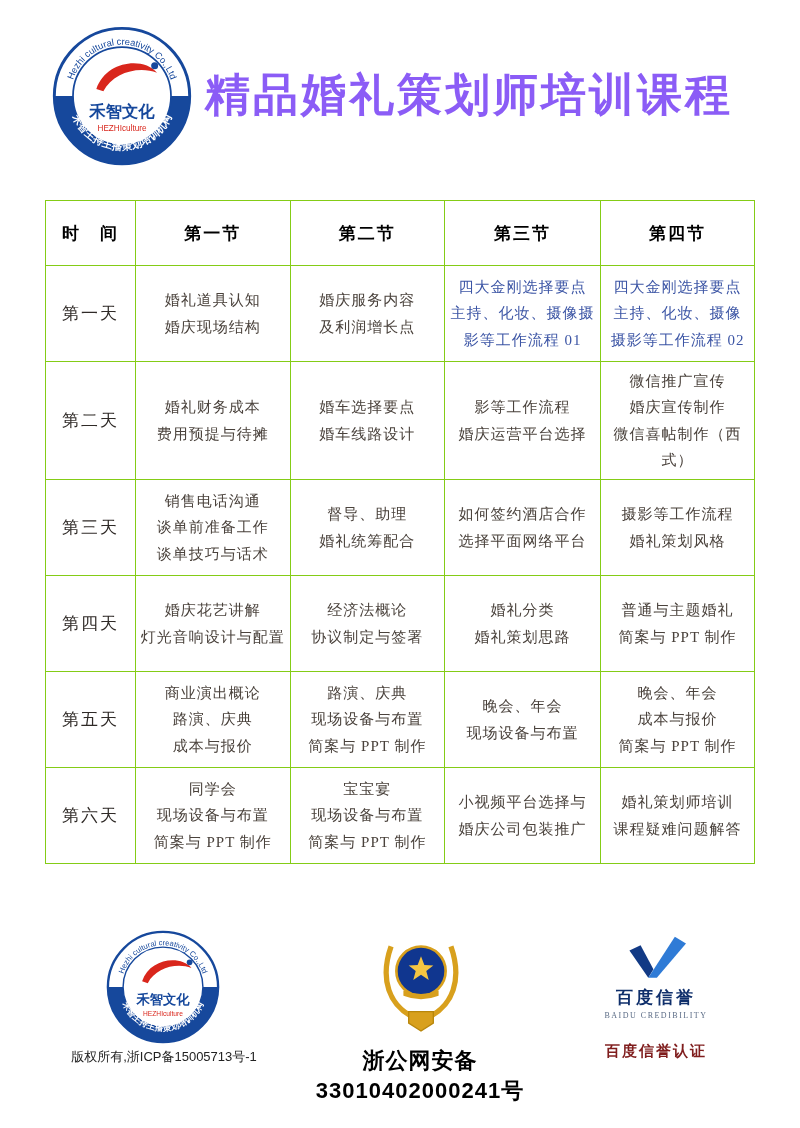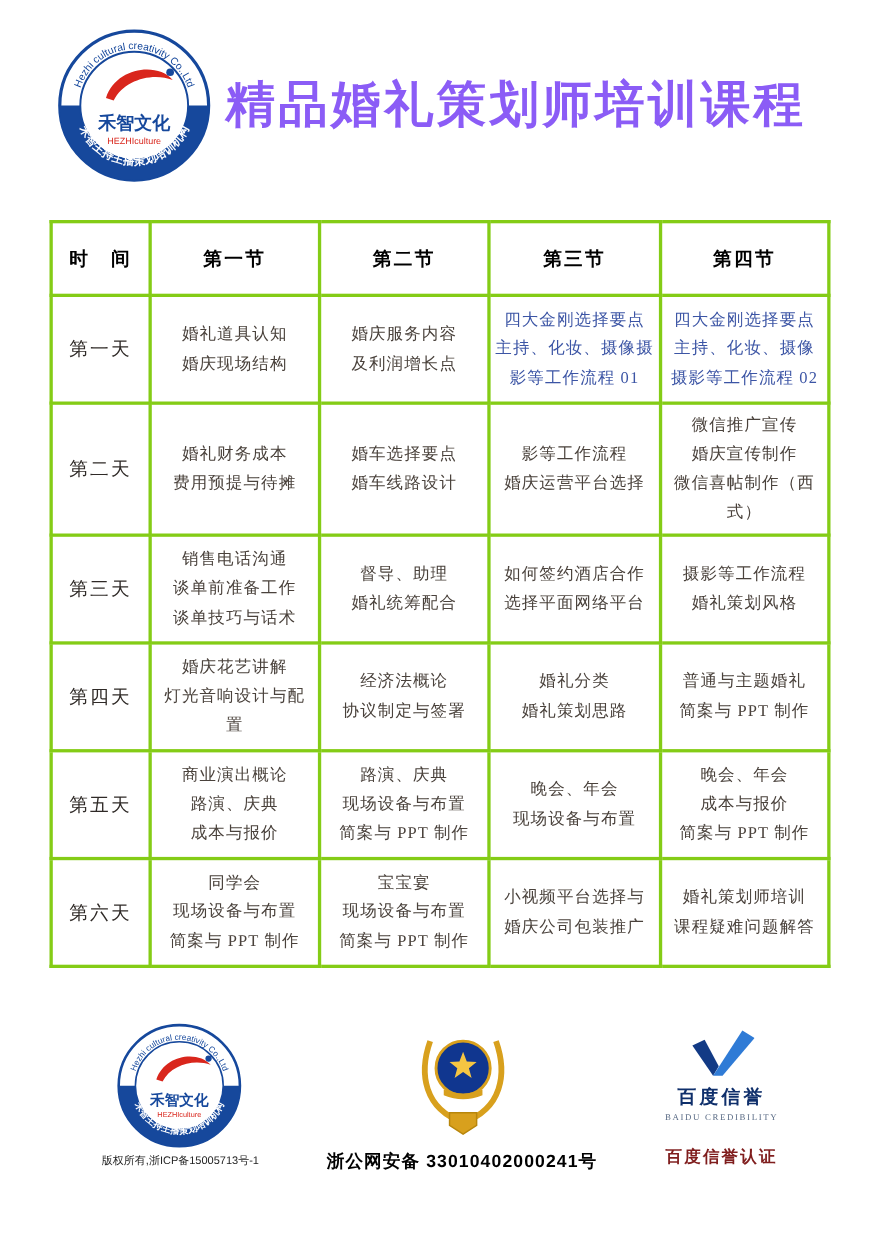--- a/index.html
+++ b/index.html
@@ -15,37 +15,37 @@
   .title {
     position:absolute; left:180px; top:68px; width:578px; margin:0;
     text-align:center; font-size:45px; font-weight:bold; color:#8b5cf6;
     letter-spacing:3px; line-height:1.2;
   }
 
   
   .course-wrap { position:absolute; left:45px; top:200px; width:710px; }
   table.course { border-collapse:collapse; width:100%; table-layout:fixed; }
   .course th, .course td {
-    border:3px solid #84cc16; text-align:center; vertical-align:middle; padding:6px 4px;
+    border:1px solid #84cc16; text-align:center; vertical-align:middle; padding:6px 4px;
   }
   .course thead th { height:52px; font-size:17px; font-weight:bold; color:#000; letter-spacing:2px; }
   .course td { height:83px; }
   td.day { font-size:17px; color:#2f2a27; letter-spacing:2px; }
   td.cell { font-size:15px; color:#4a423c; line-height:1.75; white-space:pre-line; letter-spacing:1px; }
   td.cell.blue { color:#3c55a5; }
 
   
   .copyright {
     position:absolute; left:38px; top:1048px; width:252px; text-align:center;
-    font-size:10px; color:#222; font-family:"Liberation Sans","DejaVu Sans",sans-serif;
+    font-size:13px; color:#222; font-family:"Liberation Sans","DejaVu Sans",sans-serif;
   }
   .badge { position:absolute; left:377px; top:928px; width:88px; height:110px; }
   .police-record {
     position:absolute; left:285px; top:1046px; width:270px; text-align:center;
-    font-size:16px; font-weight:bold; color:#000;
+    font-size:22px; font-weight:bold; color:#000;
     font-family:"Liberation Sans","DejaVu Sans",sans-serif; letter-spacing:1px;
   }
   .baidu-block {
     position:absolute; left:585px; top:936px; width:142px; text-align:center;
     font-family:"Liberation Sans","DejaVu Sans",sans-serif;
   }
   .baidu-logo { width:60px; height:46px; margin:0 auto; display:block; }
   .baidu-title { font-size:17px; font-weight:bold; color:#0f2f6b; margin-top:4px; letter-spacing:3px; }
   .baidu-sub { font-size:8px; color:#5a6b85; letter-spacing:1.5px; margin-top:2px;font-family:Liberation Serif, serif; }
   .baidu-cert { font-size:15px; font-weight:bold; color:#7f1d1d; letter-spacing:2px; margin-top:22px; }

